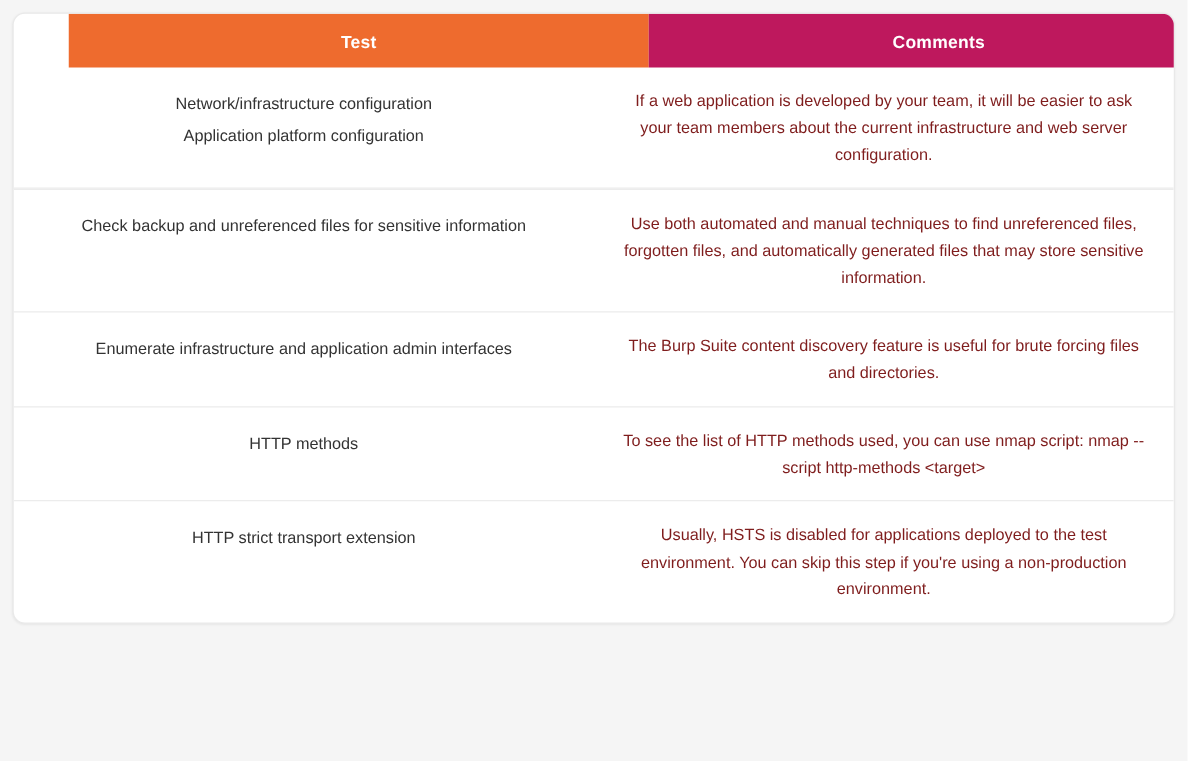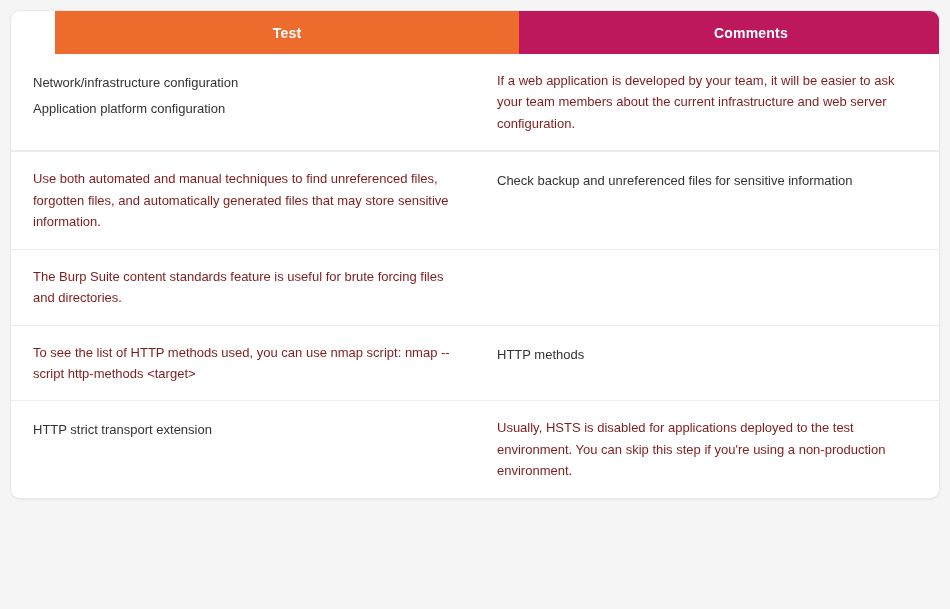--- a/index.html
+++ b/index.html
@@ -33,20 +33,21 @@
       font-size: 14px;
       letter-spacing: 0.2px;
     }
     .th-test { background: #ee6b2e; }
     .th-comments { background: #be185d; }
     .tbody { width: 100%; }
     .trow {
       display: flex;
       width: 100%;
       border-top: 1px solid #ececec;
+      text-align: center;
     }
     .trow:first-child { border-top: none; }
     .td {
       flex: 0 0 50%;
       padding: 16px 22px 16px 22px;
       line-height: 1.65;
       color: #7f1d1d;
       font-size: 13px;
     }
     .td-test { color: #333; }
@@ -70,35 +71,38 @@
         <div class="test-item">Network/infrastructure configuration</div>
         <div class="test-item">Application platform configuration</div>
       </div>
       <div class="td">If a web application is developed by your team, it will be easier to ask your team members about the current infrastructure and web server configuration.</div>
     </div>
 
     <div class="trow">
     </div>
 
     <div class="trow">
-      <div class="td">Use both automated and manual techniques to find unreferenced files, forgotten files, and automatically generated files that may store sensitive information.</div>
       <div class="td td-test">
         <div class="test-item">Check backup and unreferenced files for sensitive information</div>
       </div>
+      <div class="td">Use both automated and manual techniques to find unreferenced files, forgotten files, and automatically generated files that may store sensitive information.</div>
     </div>
 
     <div class="trow">
-      <div class="td">The Burp Suite content standards feature is useful for brute forcing files and directories.</div>
+      <div class="td td-test">
+        <div class="test-item">Enumerate infrastructure and application admin interfaces</div>
+      </div>
+      <div class="td">The Burp Suite content discovery feature is useful for brute forcing files and directories.</div>
     </div>
 
     <div class="trow">
-      <div class="td">To see the list of HTTP methods used, you can use nmap script: nmap --script http-methods &lt;target&gt;</div>
       <div class="td td-test">
         <div class="test-item">HTTP methods</div>
       </div>
+      <div class="td">To see the list of HTTP methods used, you can use nmap script: nmap --script http-methods &lt;target&gt;</div>
     </div>
 
     <div class="trow">
       <div class="td td-test">
         <div class="test-item">HTTP strict transport extension</div>
       </div>
       <div class="td">Usually, HSTS is disabled for applications deployed to the test environment. You can skip this step if you're using a non-production environment.</div>
     </div>
 
   </div>

